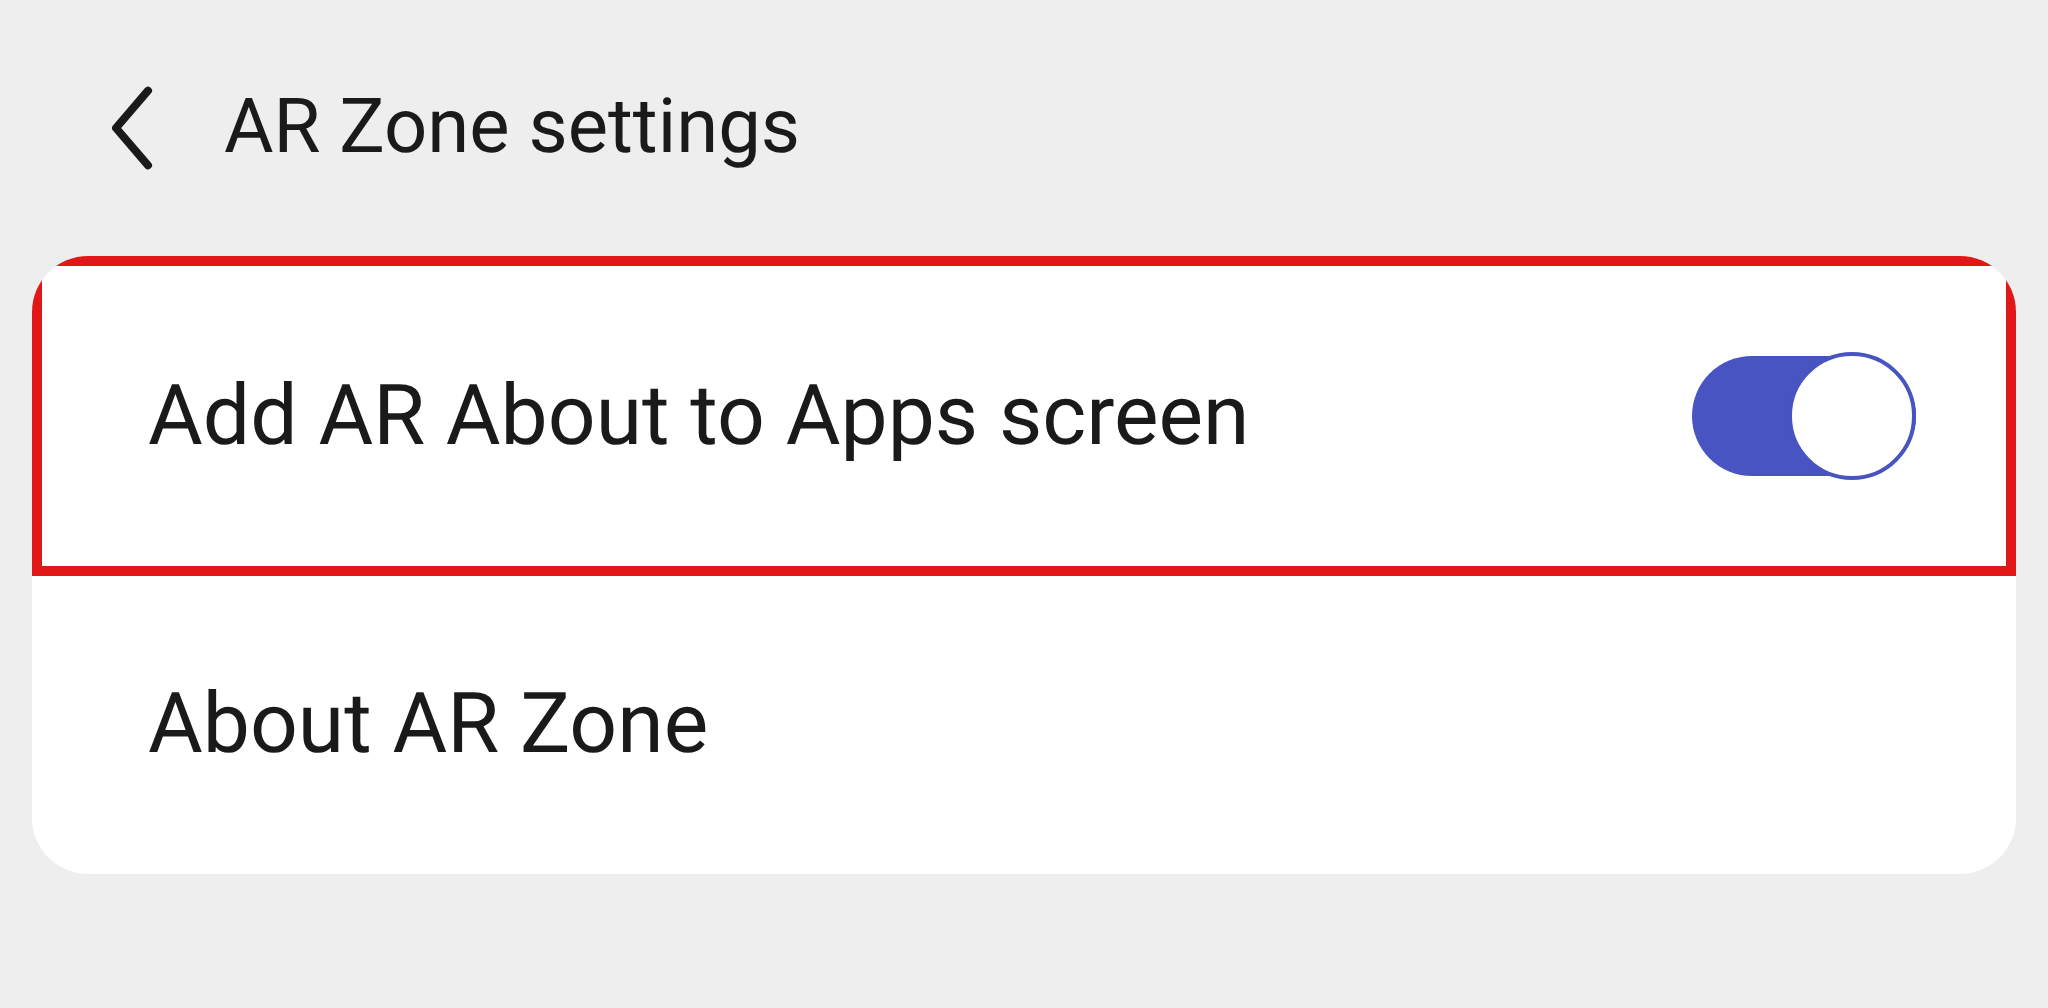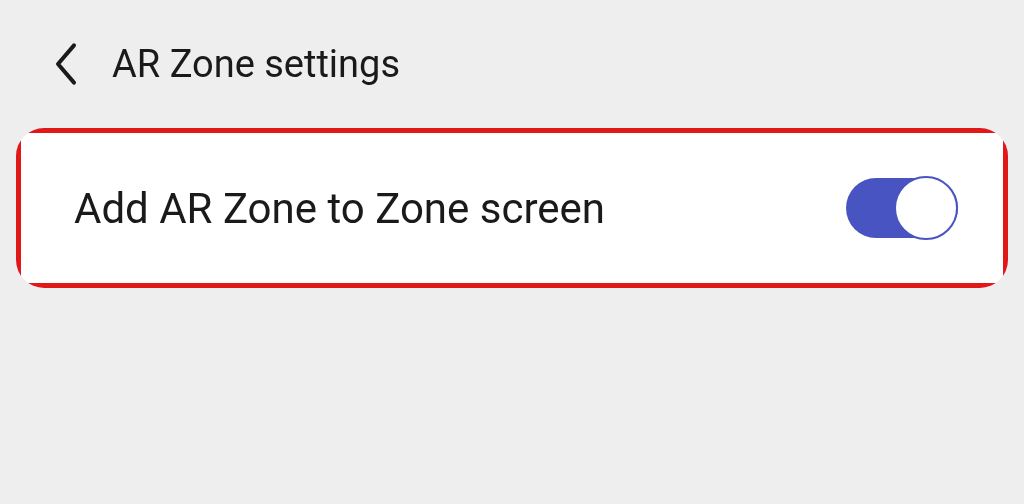--- a/index.html
+++ b/index.html
@@ -86,18 +86,21 @@
   <div class="back-button">
     <svg viewBox="0 0 24 36" fill="none" stroke="#1a1a1a" stroke-width="3" stroke-linecap="round" stroke-linejoin="round">
       <polyline points="18,4 6,18 18,32"></polyline>
     </svg>
   </div>
   <h1 class="page-title">AR Zone settings</h1>
 </div>
 
 <div class="content">
   <div class="setting-row highlighted">
-    <span class="setting-label">Add AR Zone to Zone screen</span>
+    <span class="setting-label">Add AR About to Apps screen</span>
     <div class="toggle">
       <div class="toggle-knob"></div>
     </div>
   </div>
+  <div class="about-row">
+    <span class="setting-label">About AR Zone</span>
+  </div>
 </div>
 
 </body></html>

